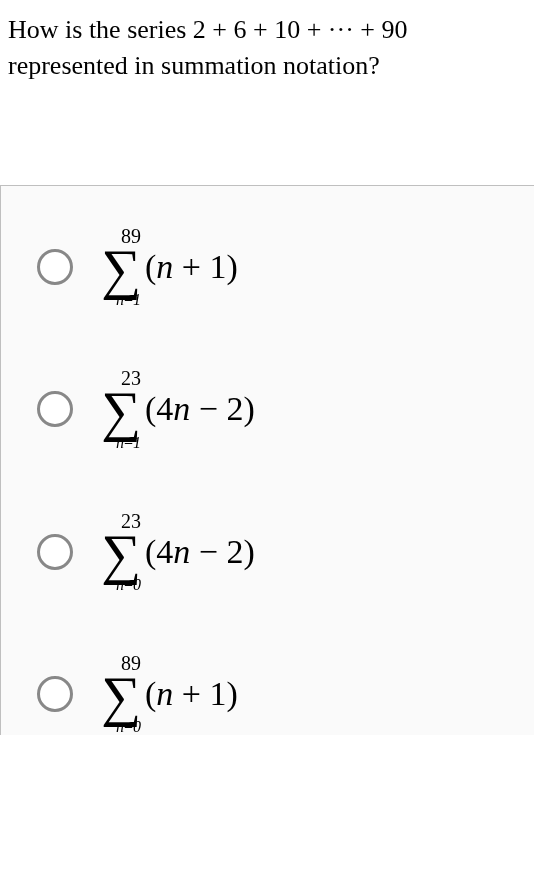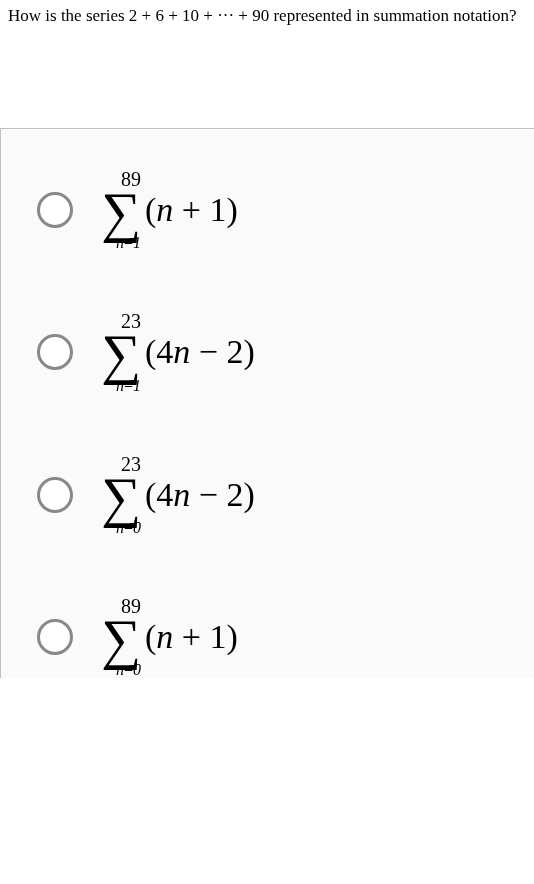--- a/index.html
+++ b/index.html
@@ -6,23 +6,23 @@
     margin:0;
     padding:0;
     background:#ffffff;
     font-family:Georgia,'Times New Roman',serif;
     color:#000;
     width:534px;
     height:884px;
     overflow:hidden;
   }
   .question{
-    font-size:17px;
+    font-size:26px;
     line-height:1.4;
-    padding:4px 8px 0 8px;
+    padding:12px 8px 0 8px;
   }
   .options-box{
     border:1px solid #bfbfbf;
     border-bottom:none;
     border-right:none;
     margin-top:100px;
     padding:40px 20px 0 36px;
     background:#fafafa;
   }
   .option{

